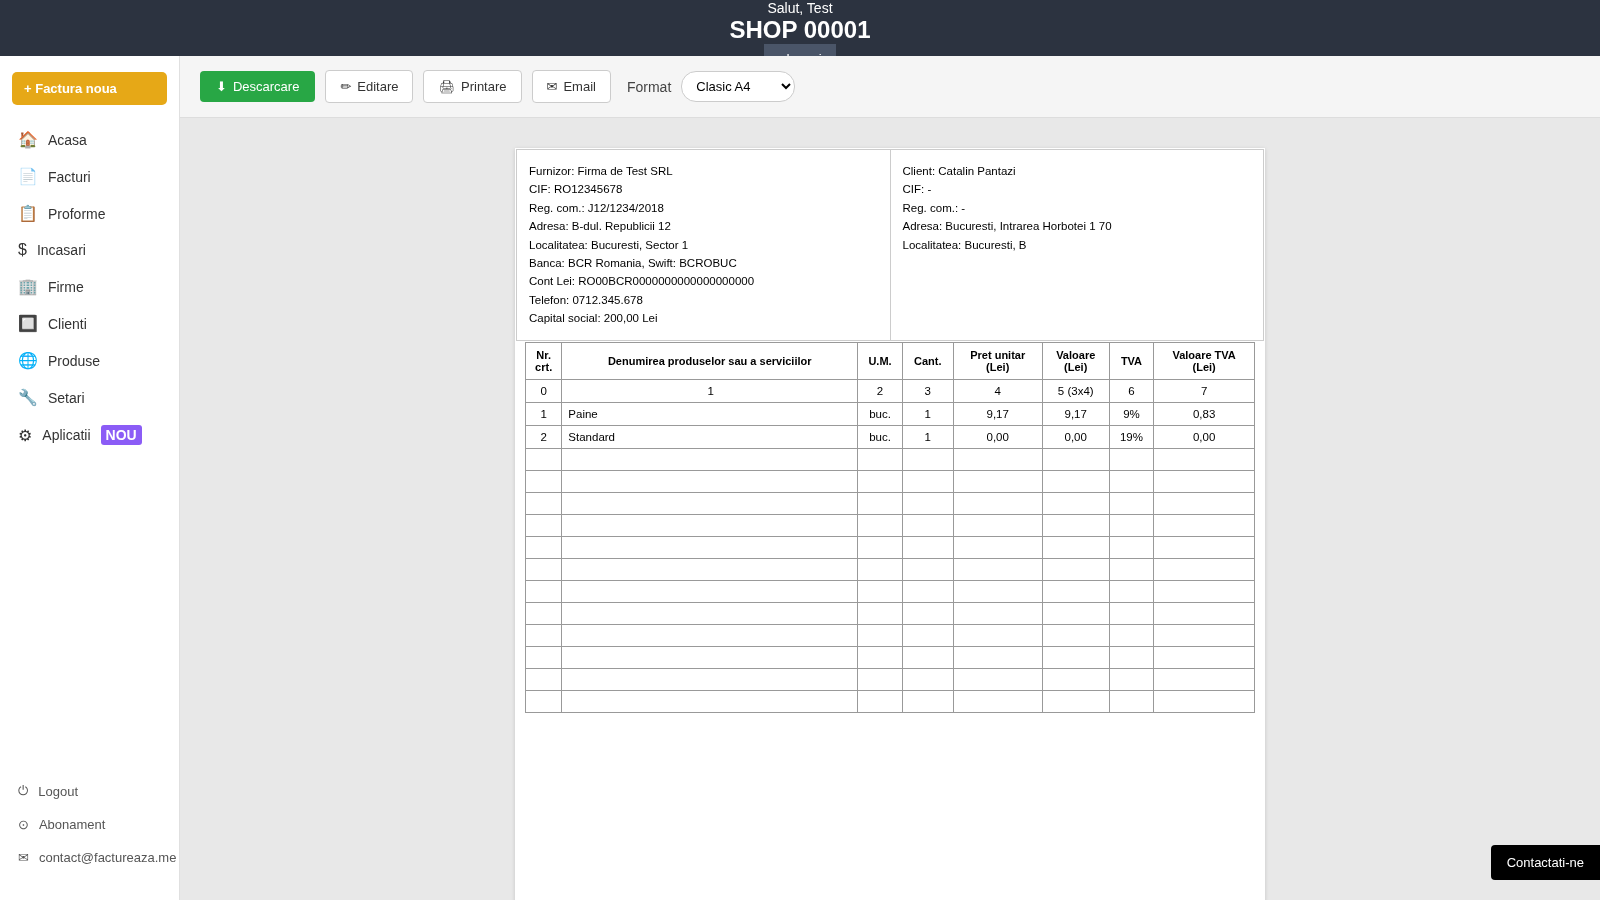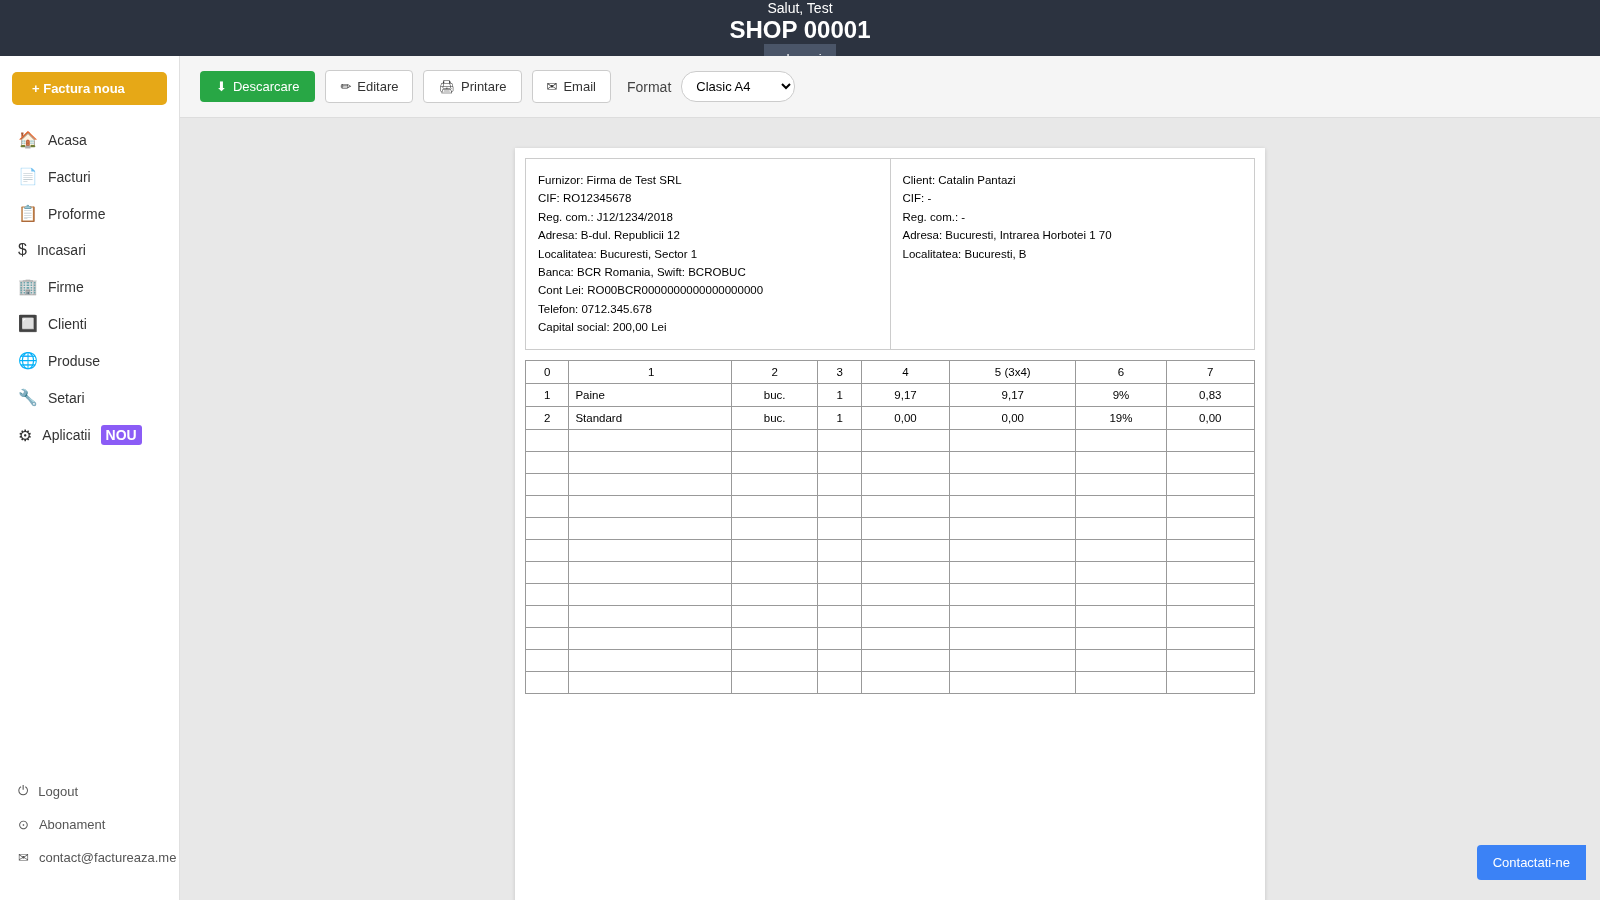--- a/index.html
+++ b/index.html
@@ -47,21 +47,21 @@
       padding: 16px 0;
       border-right: 1px solid #e0e0e0;
       justify-content: space-between;
     }
     .sidebar-top {}
     .new-invoice-btn {
       margin: 0 14px 16px 12px;
       background: #e6a817;
       color: white;
       border: none;
-      padding: 9px 20px;
+      padding: 9px 12px;
       border-radius: 5px;
       cursor: pointer;
       font-size: 13px;
       font-weight: bold;
       width: calc(100% - 24px);
       text-align: left;
     }
     .sidebar-nav { list-style: none; }
     .sidebar-nav li {
       padding: 9px 18px;
@@ -161,21 +161,21 @@
       min-height: 800px;
       padding: 0;
       box-shadow: 0 1px 4px rgba(0,0,0,0.15);
     }
 
     
     .invoice-header {
       border: 1px solid #ccc;
       display: flex;
       align-items: stretch;
-      margin: 10px;
+      margin: 1px;
     }
     .supplier-info {
       flex: 1;
       padding: 12px;
       font-size: 11.5px;
       line-height: 1.6;
       border-right: 1px solid #ccc;
     }
     .invoice-center {
       width: 200px;
@@ -228,22 +228,22 @@
       text-align: center;
     }
     .invoice-table td:nth-child(2) { text-align: left; padding-left: 6px; }
     .invoice-table tr.header-row-0 td { text-align: center; }
     .empty-row td { height: 22px; }
 
     
     .contact-btn {
       position: fixed;
       bottom: 20px;
-      right: 14px;
-      background: #3b82f6;
+      right: 0;
+      background: #000000;
       color: white;
       padding: 10px 16px;
       font-size: 13px;
       cursor: pointer;
       border-radius: 4px 0 0 4px;
     }
   </style>
 </head>
 <body>
 
@@ -363,20 +363,30 @@
             <div>Client: Catalin Pantazi</div>
             <div>CIF: -</div>
             <div>Reg. com.: -</div>
             <div>Adresa: Bucuresti, Intrarea Horbotei 1 70</div>
             <div>Localitatea: Bucuresti, B</div>
           </div>
         </div>
 
         <table class="invoice-table">
           <thead>
+            <tr>
+              <th>Nr.<br>crt.</th>
+              <th>Denumirea produselor sau a serviciilor</th>
+              <th>U.M.</th>
+              <th>Cant.</th>
+              <th>Pret unitar<br>(Lei)</th>
+              <th>Valoare<br>(Lei)</th>
+              <th>TVA</th>
+              <th>Valoare TVA<br>(Lei)</th>
+            </tr>
             <tr class="header-row-0">
               <td>0</td>
               <td>1</td>
               <td>2</td>
               <td>3</td>
               <td>4</td>
               <td>5 (3x4)</td>
               <td>6</td>
               <td>7</td>
             </tr>

